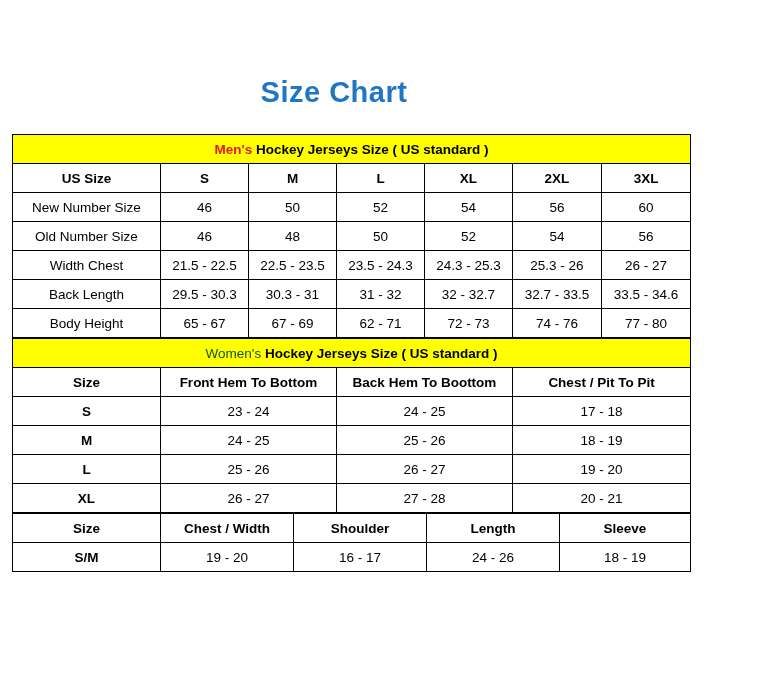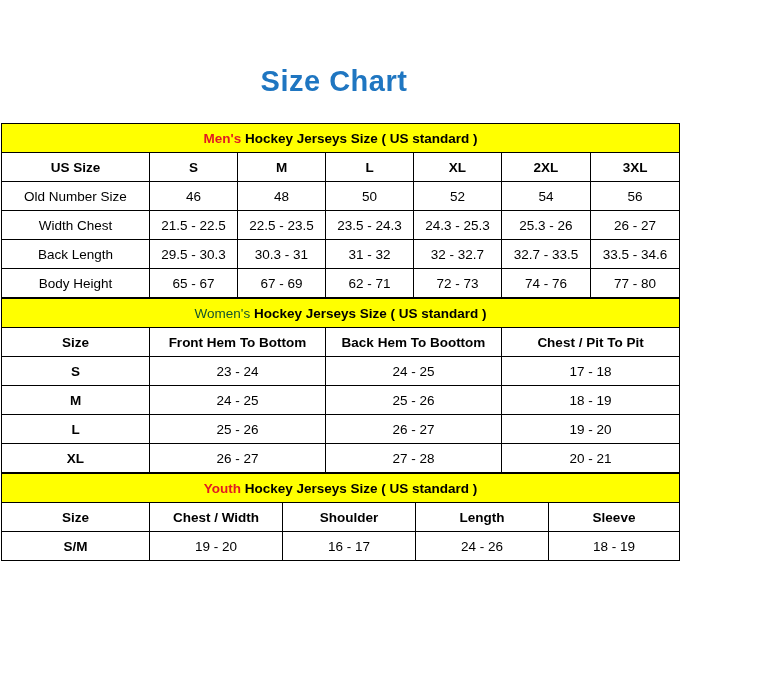--- a/index.html
+++ b/index.html
@@ -12,21 +12,21 @@
     height: 692px;
     font-family: "Liberation Sans", sans-serif;
     color: #000000;
     position: relative;
     overflow: hidden;
   }
   .page {
     width: 668px;
     height: 692px;
     box-sizing: border-box;
-    padding: 1px;
+    padding: 12px;
   }
   .title {
     text-align: center;
     color: #1f76c1;
     font-size: 29px;
     font-weight: bold;
     letter-spacing: 0.5px;
     margin: 0;
     padding-top: 66px;
     line-height: 1;
@@ -107,20 +107,29 @@
           <td class="banner" colspan="7"><span class="accent-men">Men's</span><span class="rest"> Hockey Jerseys Size ( US standard )</span></td>
         </tr>
         <tr>
           <td class="hdr">US Size</td>
           <td class="hdr">S</td>
           <td class="hdr">M</td>
           <td class="hdr">L</td>
           <td class="hdr">XL</td>
           <td class="hdr">2XL</td>
           <td class="hdr">3XL</td>
+        </tr>
+        <tr>
+          <td class="rowlabel">New Number Size</td>
+          <td>46</td>
+          <td>50</td>
+          <td>52</td>
+          <td>54</td>
+          <td>56</td>
+          <td>60</td>
         </tr>
         <tr>
           <td class="rowlabel">Old Number Size</td>
           <td>46</td>
           <td>48</td>
           <td>50</td>
           <td>52</td>
           <td>54</td>
           <td>56</td>
         </tr>
@@ -201,23 +210,20 @@
     <table class="sizetable">
       <colgroup>
         <col style="width:148px">
         <col style="width:133px">
         <col style="width:133px">
         <col style="width:133px">
         <col style="width:131px">
       </colgroup>
       <tbody>
         <tr>
-          <td class="banner" colspan="5"><span class="accent-youth">Youth</span><span class="rest"> Hockey Jerseys Size ( US standard )</span></td>
-        </tr>
-        <tr>
           <td class="hdr">Size</td>
           <td class="hdr">Chest / Width</td>
           <td class="hdr">Shoulder</td>
           <td class="hdr">Length</td>
           <td class="hdr">Sleeve</td>
         </tr>
         <tr>
           <td class="rowlabel-bold">S/M</td>
           <td>19 - 20</td>
           <td>16 - 17</td>

